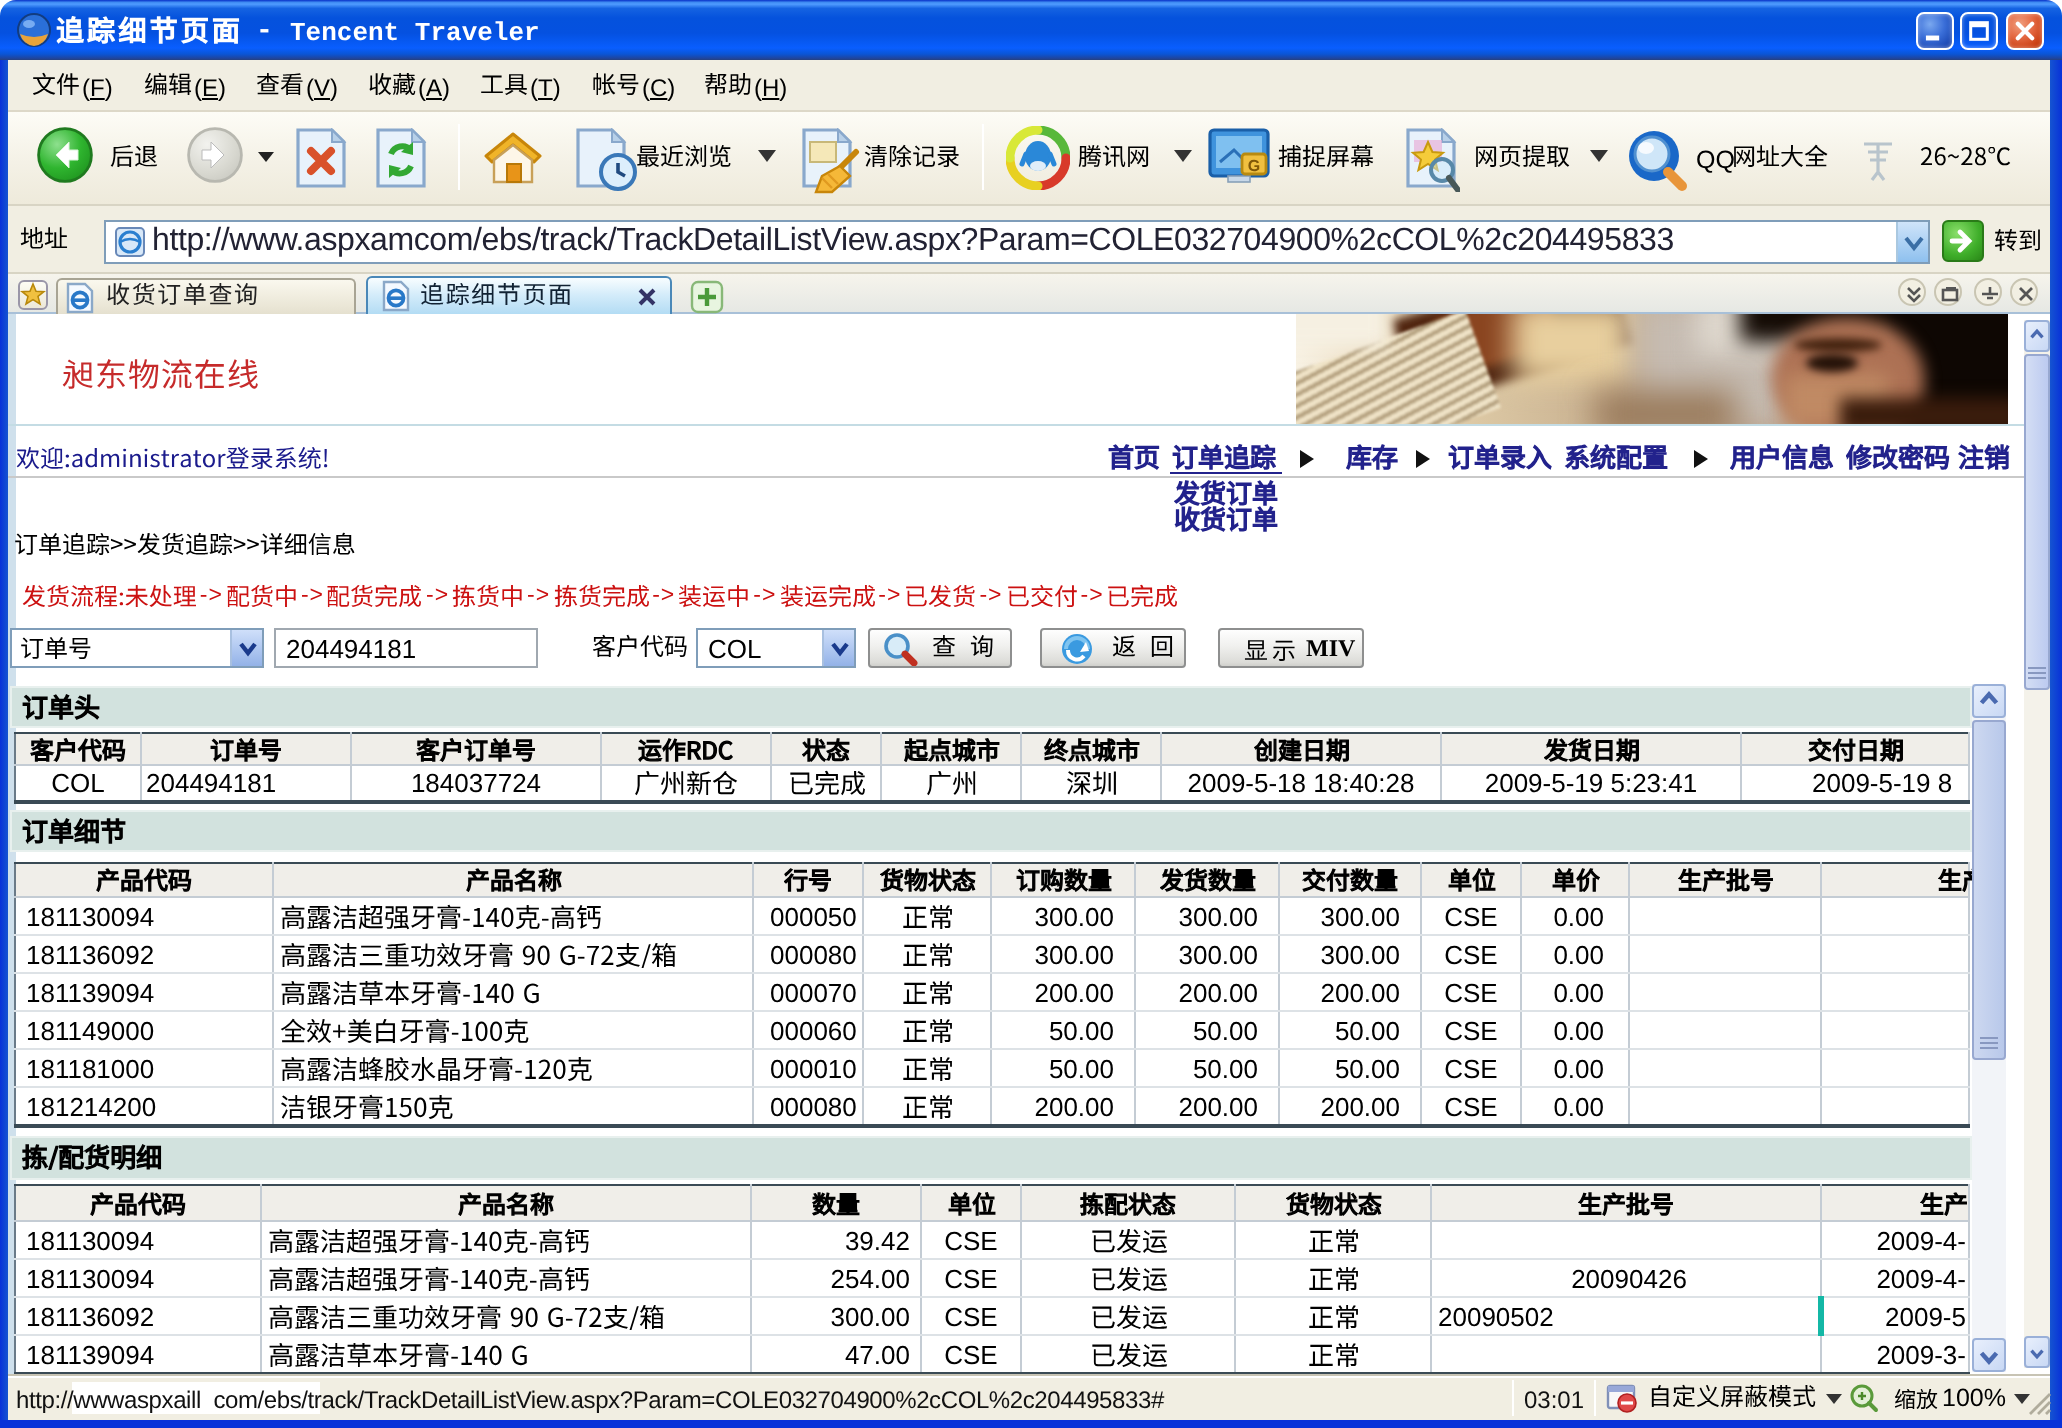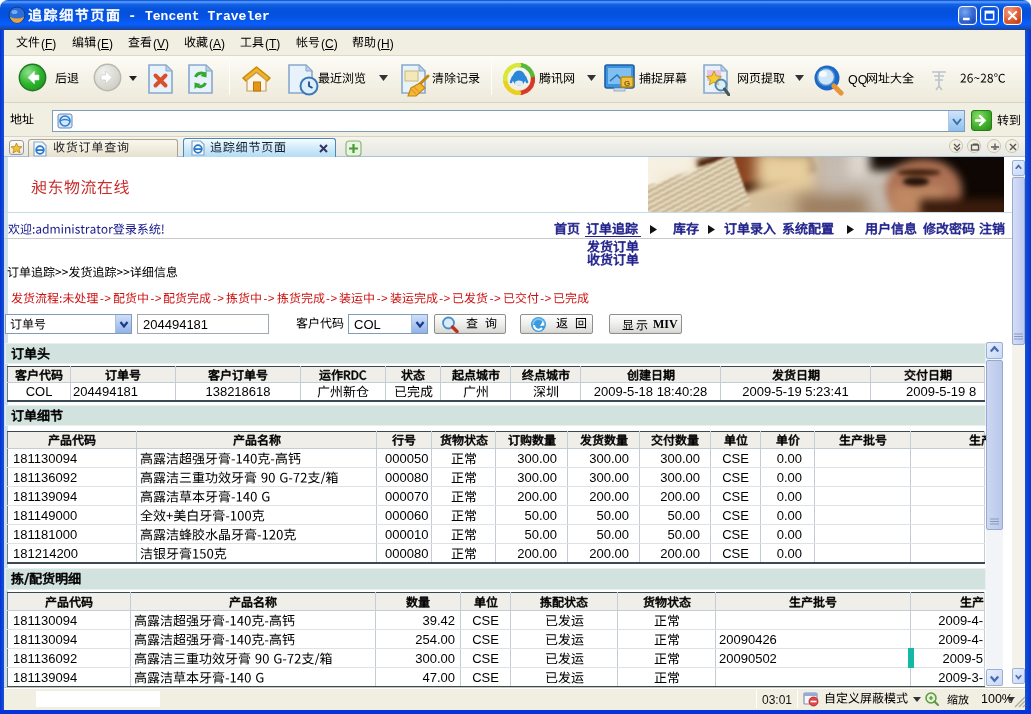--- a/index.html
+++ b/index.html
@@ -272,20 +272,21 @@
         <use href="#qal" x="0"></use>
         <use href="#qad" x="100"></use>
       </svg>
     </div>
     <div class="abs" style="left:52px;top:110px;width:913px;height:22px;background:#fff;border:1px solid #7f9db9"></div>
     <svg class="abs" style="left:57px;top:113px" width="16" height="16" viewBox="0 0 16 16">
 <rect x="1" y="1" width="14" height="14" rx="2" fill="#d8e8f8" stroke="#6888b8" stroke-width="1"></rect>
 <circle cx="8" cy="8" r="5" fill="none" stroke="#2a7fd0" stroke-width="1.6"></circle>
 <path d="M3 8 Q8 5 13 8" stroke="#2a7fd0" stroke-width="1.3" fill="none"></path>
     </svg>
+    <div style="position:absolute;left:76px;top:112px;font-family:'Liberation Sans',sans-serif;font-size:16px;line-height:18px;color:#223;white-space:pre;letter-spacing:-0.2px">http://www.aspxamcom/ebs/track/TrackDetailListView.aspx?Param=COLE032704900%2cCOL%2c204495833</div>
     <div class="abs" style="left:948px;top:111px;width:16px;height:20px;background:linear-gradient(180deg,#cfe4fa,#8ec0ee);border-left:1px solid #aac8e0"><svg width="16" height="20" viewBox="0 0 16 20">
         <path d="M4 8 L8 13 L12 8" fill="none" stroke="#3a6ea5" stroke-width="2"></path>
       </svg></div>
     <div class="abs" style="left:971px;top:110px;width:21px;height:21px;border-radius:3px;background:radial-gradient(circle at 35% 30%,#8adf6a,#3fae2a 60%,#2a8818);border:1px solid #2a7a18"><svg width="19" height="19" viewBox="0 0 19 19">
         <path d="M4 9.5 L11 9.5 M8 5 L12.5 9.5 L8 14" stroke="#fff" stroke-width="2.4" fill="none" stroke-linecap="round"></path>
       </svg></div>
     <div style="position:absolute;left:997px;top:114px;">
       <svg class="t" width="24.0" height="12" viewBox="0 -88 200 100" style="color:#000">
         <use href="#qam" x="0"></use>
         <use href="#qan" x="100"></use>
@@ -754,21 +755,21 @@
                 <use href="#qb9" x="100"></use>
                 <use href="#qcu" x="200"></use>
                 <use href="#qcv" x="300"></use>
               </svg>
             </div>
           </td>
         </tr>
         <tr style="height:18px">
           <td style="border-right:1px solid #c4ccd4;border-bottom:1px solid #dde2e6;text-align:center;overflow:hidden;white-space:nowrap">COL</td>
           <td style="border-right:1px solid #c4ccd4;border-bottom:1px solid #dde2e6;text-align:left;padding-left:2px;overflow:hidden;white-space:nowrap">204494181</td>
-          <td style="border-right:1px solid #c4ccd4;border-bottom:1px solid #dde2e6;text-align:center;overflow:hidden;white-space:nowrap">138218618</td>
+          <td style="border-right:1px solid #c4ccd4;border-bottom:1px solid #dde2e6;text-align:center;overflow:hidden;white-space:nowrap">184037724</td>
           <td style="border-right:1px solid #c4ccd4;border-bottom:1px solid #dde2e6;padding:0;overflow:hidden">
             <div style="display:flex;justify-content:center;align-items:center;height:17px">
               <svg class="t" width="52.0" height="13" viewBox="0 -88 400 100">
                 <use href="#qcw" x="0"></use>
                 <use href="#qcx" x="100"></use>
                 <use href="#qcy" x="200"></use>
                 <use href="#qcz" x="300"></use>
               </svg>
             </div>
           </td>
@@ -1341,21 +1342,21 @@
             </div>
           </td>
           <td style="border-right:1px solid #c4ccd4;border-bottom:1px solid #dde2e6;padding:0;overflow:hidden">
             <div style="display:flex;justify-content:center;align-items:center;height:18px">
               <svg class="t" width="26.0" height="13" viewBox="0 -88 200 100">
                 <use href="#qdr" x="0"></use>
                 <use href="#qds" x="100"></use>
               </svg>
             </div>
           </td>
-          <td style="border-right:1px solid #c4ccd4;border-bottom:1px solid #dde2e6;text-align:left;padding-left:3px;overflow:hidden;white-space:nowrap">20090426</td>
+          <td style="border-right:1px solid #c4ccd4;border-bottom:1px solid #dde2e6;text-align:center;padding-left:3px;overflow:hidden;white-space:nowrap">20090426</td>
           <td style="border-right:1px solid #c4ccd4;border-bottom:1px solid #dde2e6;text-align:right;padding-right:1px;overflow:hidden;white-space:nowrap">2009-4-</td>
         </tr>
         <tr style="height:19px">
           <td style="border-right:1px solid #c4ccd4;border-bottom:1px solid #dde2e6;text-align:left;padding-left:5px;overflow:hidden;white-space:nowrap">181136092</td>
           <td style="border-right:1px solid #c4ccd4;border-bottom:1px solid #dde2e6;padding:0;overflow:hidden">
             <div style="display:flex;justify-content:flex-start;align-items:center;height:18px;padding-left:3px;">
               <svg class="t" width="198.5" height="13" viewBox="0 -88 1527 100">
                 <use href="#qde" x="0"></use>
                 <use href="#qdf" x="100"></use>
                 <use href="#qdg" x="200"></use>
@@ -1389,21 +1390,21 @@
             </div>
           </td>
           <td style="border-right:1px solid #c4ccd4;border-bottom:1px solid #dde2e6;padding:0;overflow:hidden">
             <div style="display:flex;justify-content:center;align-items:center;height:18px">
               <svg class="t" width="26.0" height="13" viewBox="0 -88 200 100">
                 <use href="#qdr" x="0"></use>
                 <use href="#qds" x="100"></use>
               </svg>
             </div>
           </td>
-          <td style="border-right:6px solid #14b8a6;border-bottom:1px solid #dde2e6;text-align:left;padding-left:3px;overflow:hidden;white-space:nowrap">20090502</td>
+          <td style="border-right:3px solid #14b8a6;border-bottom:1px solid #dde2e6;text-align:left;padding-left:3px;overflow:hidden;white-space:nowrap">20090502</td>
           <td style="border-right:1px solid #c4ccd4;border-bottom:1px solid #dde2e6;text-align:right;padding-right:1px;overflow:hidden;white-space:nowrap">2009-5</td>
         </tr>
         <tr style="height:19px">
           <td style="border-right:1px solid #c4ccd4;border-bottom:1px solid #dde2e6;text-align:left;padding-left:5px;overflow:hidden;white-space:nowrap">181139094</td>
           <td style="border-right:1px solid #c4ccd4;border-bottom:1px solid #dde2e6;padding:0;overflow:hidden">
             <div style="display:flex;justify-content:flex-start;align-items:center;height:18px;padding-left:3px;">
               <svg class="t" width="130.3" height="13" viewBox="0 -88 1002 100">
                 <use href="#qde" x="0"></use>
                 <use href="#qdf" x="100"></use>
                 <use href="#qdg" x="200"></use>
@@ -1460,20 +1461,21 @@
       </svg></div>
     <div class="abs" style="left:1012px;top:177px;width:13px;height:168px;background:linear-gradient(90deg,#d4def4,#bccaf0);border:1px solid #98a8d0;border-radius:2px"></div>
     <svg class="abs" style="left:1014px;top:333px" width="9" height="8" viewBox="0 0 9 8">
       <path d="M0 1 H9 M0 3.5 H9 M0 6 H9" stroke="#8898c0" stroke-width="1"></path>
     </svg>
     <div class="abs" style="left:1012px;top:668px;width:13px;height:16px;background:linear-gradient(135deg,#e8effc,#c8d8f4);border:1px solid #9ab0d8;border-radius:2px"><svg width="11" height="14" viewBox="0 0 16 16">
         <path d="M4 7 L8 11.5 L12 7" fill="none" stroke="#4a6ab0" stroke-width="2.4"></path>
       </svg></div>
     <div class="abs" style="left:4px;top:688px;width:1021px;height:22px;background:#f1eee2;border-top:1px solid #fff;box-shadow:0 -1px 0 #c8c4b4"></div>
     <div class="abs" style="left:36px;top:691px;width:124px;height:16px;background:#fff"></div>
+    <div style="position:absolute;left:8px;top:693px;font-family:'Liberation Sans',sans-serif;font-size:12px;line-height:14px;color:#111;white-space:pre;letter-spacing:-0.2px">http://wwwaspxaill  com/ebs/track/TrackDetailListView.aspx?Param=COLE032704900%2cCOL%2c204495833#</div>
     <div class="abs" style="left:756px;top:690px;width:1px;height:18px;background:#c0bcac;border-right:1px solid #fff"></div>
     <div class="abs" style="left:797px;top:690px;width:1px;height:18px;background:#c0bcac;border-right:1px solid #fff"></div>
     <div style="position:absolute;left:762px;top:693px;font-family:'Liberation Sans',sans-serif;font-size:12px;line-height:14px;color:#111;white-space:pre;">03:01</div>
     <svg class="abs" style="left:803px;top:691px" width="16" height="16" viewBox="0 0 16 16">
 <rect x="1" y="2" width="13" height="11" rx="1" fill="#f8f8f8" stroke="#8090b8" stroke-width="1.2"></rect>
 <rect x="1" y="2" width="13" height="3" fill="#98a8d8"></rect>
 <circle cx="10.5" cy="10.5" r="4.5" fill="#e04848" stroke="#b02020" stroke-width="0.8"></circle>
 <rect x="7.5" y="9.7" width="6" height="1.6" fill="#fff"></rect>
     </svg>
     <div style="position:absolute;left:824px;top:692px;">
@@ -1493,21 +1495,21 @@
     <svg class="abs" style="left:924px;top:691px" width="16" height="16" viewBox="0 0 16 16">
 <circle cx="7" cy="7" r="5" fill="#e4f0d8" stroke="#5a9a3a" stroke-width="1.5"></circle>
 <path d="M5 7 H9 M7 5 V9" stroke="#4a8a2a" stroke-width="1.2"></path>
 <path d="M10.5 10.5 L14 14" stroke="#5a9a3a" stroke-width="2" stroke-linecap="round"></path>
     </svg>
     <div class="abs" style="left:947px;top:692px;display:flex;align-items:center">
       <svg class="t" width="22.0" height="11" viewBox="0 -88 200 100">
         <use href="#qel" x="0"></use>
         <use href="#qem" x="100"></use>
       </svg>
-      <span style="font-size:12.5px;font-family:'Liberation Sans',sans-serif;margin-left:12px">100%</span>
+      <span style="font-size:12.5px;font-family:'Liberation Sans',sans-serif;margin-left:2px">100%</span>
     </div>
     <svg class="abs" style="left:1007px;top:697px" width="8" height="5" viewBox="0 0 8 5">
       <path d="M0 0 L8 0 L4 5Z" fill="#333"></path>
     </svg>
     <svg class="abs" style="left:1014px;top:696px" width="12" height="12" viewBox="0 0 12 12">
       <path d="M11 1 L1 11 M11 5 L5 11 M11 9 L9 11" stroke="#b0ac9c" stroke-width="1.4"></path>
     </svg>
     <svg width="0" height="0" style="position:absolute">
       <defs>
         <path id="qbd" d="M13 -22L12 -64L12 -75L21 -75L21 -64L19 -22ZM16 1Q13 1 11 -1Q10 -3 10 -6Q10 -9 11 -11Q13 -13 16 -13Q19 -13 21 -11Q23 -9 23 -6Q23 -3 21 -1Q19 1 16 1Z"></path>

